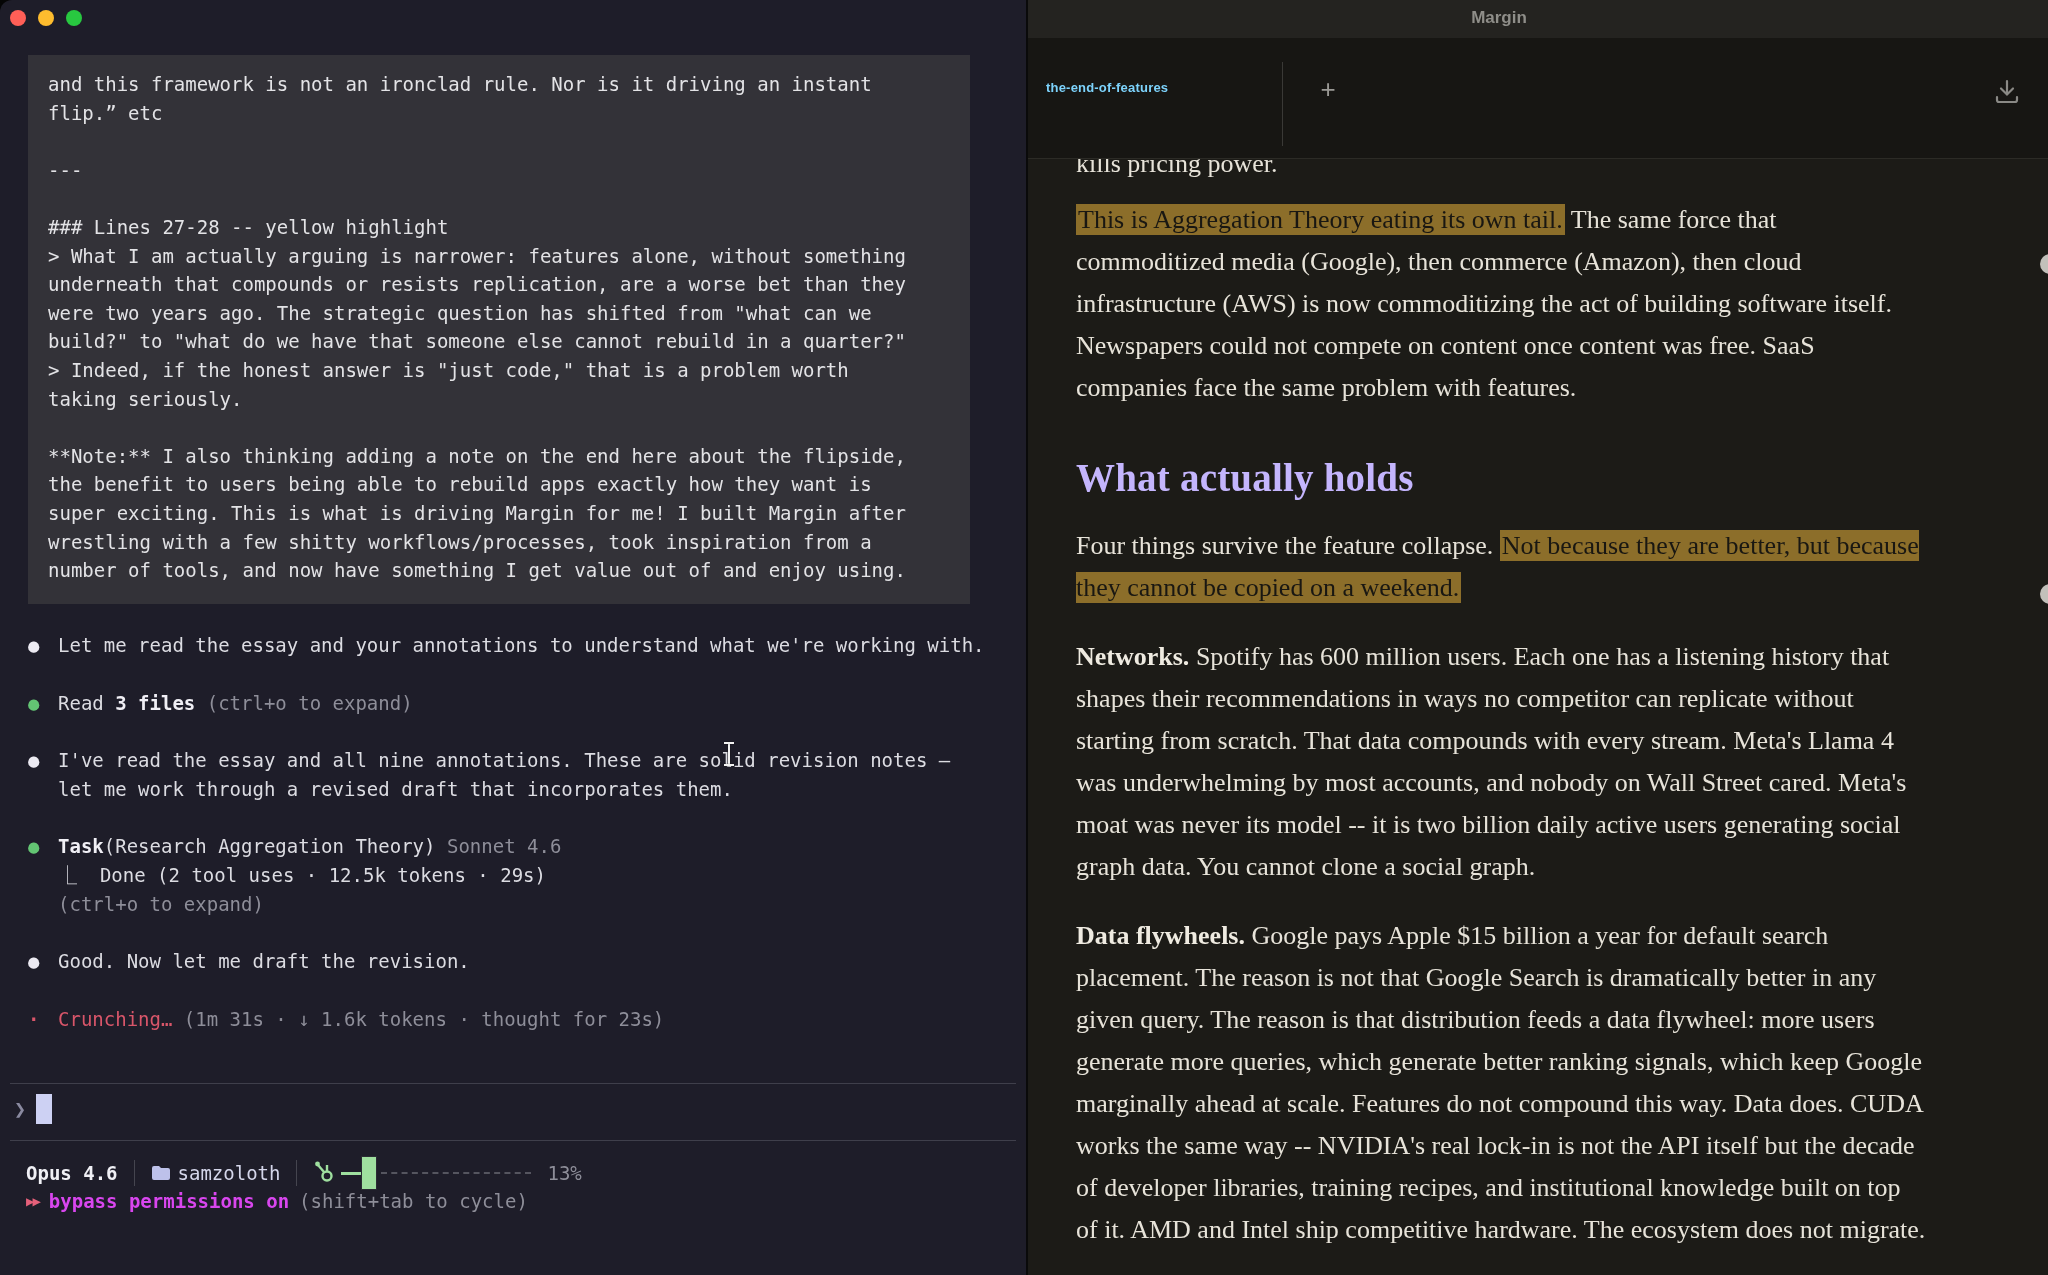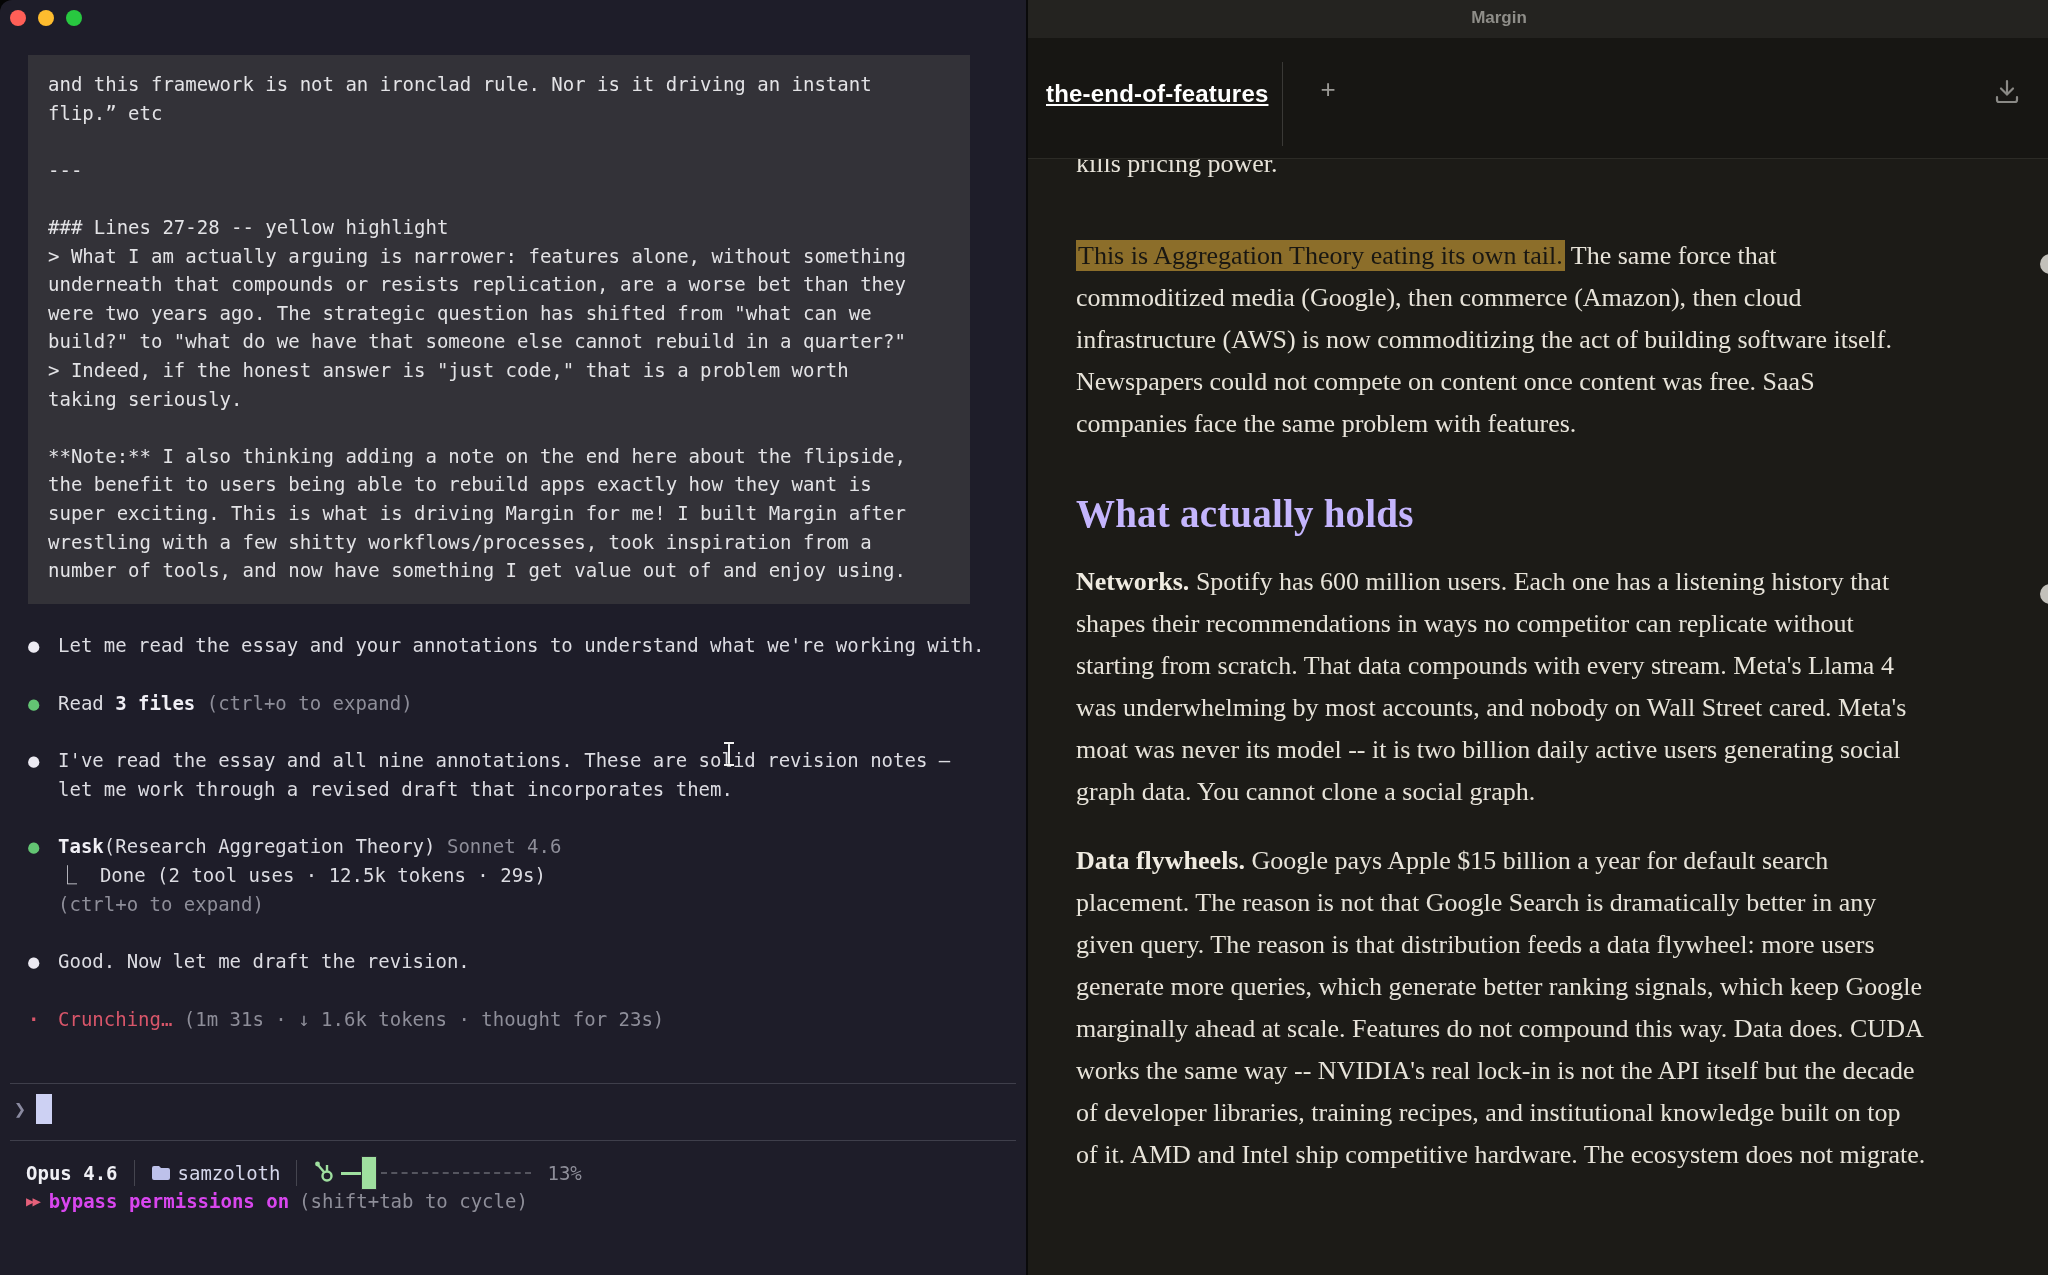--- a/index.html
+++ b/index.html
@@ -52,31 +52,31 @@
   .mode{color:#d946ef;font-weight:bold;}
   .mode-hint{color:#8e8e99;}
 
   
   .margin-win{position:absolute;left:1026px;top:0;width:1022px;height:1275px;
         background:#1c1b17;border-left:2px solid #0a0a0a;}
   .m-titlebar{position:relative;height:38px;background:#242320;}
   .m-title{position:absolute;left:0;right:80px;top:8px;text-align:center;
         color:#8f8e89;font-weight:bold;font-size:17px;}
   .m-tabbar{position:relative;height:120px;background:#171613;border-bottom:1px solid #2c2b26;}
-  .m-tab{position:absolute;left:14px;top:34px;color:#ffffff;font-weight:bold;font-size:24px;
-        letter-spacing:.2px;padding:8px 4px;text-decoration:underline;}
+  .m-tab{position:absolute;left:14px;top:34px;color:#7dd3fc;font-weight:bold;font-size:13px;
+        letter-spacing:.2px;padding:8px 4px;}
   .tab-div{position:absolute;left:254px;top:24px;width:1px;height:84px;background:#3a3936;}
   .plus-btn{position:absolute;left:282px;top:36px;color:#9a9995;font-size:26px;font-weight:300;
         width:36px;text-align:center;}
   .dl-btn{position:absolute;right:28px;top:38px;width:30px;height:30px;}
   .m-doc{position:relative;padding:0 0 0 48px;}
   .doc-col{width:852px;font-family:"Liberation Serif",serif;font-size:26px;line-height:42px;
         color:#e7e3d9;}
   .doc-col p{margin:0 0 27px 0;}
-  .doc-col p.clip{height:26px;overflow:hidden;margin-bottom:50px;}
+  .doc-col p.clip{height:26px;overflow:hidden;margin-bottom:14px;}
   .doc-col p.clip span{display:block;margin-top:-16px;}
   .doc-col h2{margin:46px 0 24px 0;font-size:39px;line-height:46px;color:#c4b5fd;
         font-weight:bold;letter-spacing:.2px;}
   .doc-col .hl{background:#8c6e2a;color:#191712;padding:1px 2px;}
   .doc-col strong{color:#efebe1;}
   .edge-dot{position:absolute;right:-10px;width:20px;height:20px;border-radius:50%;
         background:#c2c0ba;}
 
   
   .ibeam{position:absolute;left:722px;top:742px;width:14px;height:24px;}
@@ -205,20 +205,21 @@
       </svg>
     </div>
   </div>
   <div class="m-doc">
     <div class="doc-col">
         <p class="clip">
           <span>kills pricing power.</span>
         </p>
         <p><span class="hl">This is Aggregation Theory eating its own tail.</span><span> The same force that commoditized media (Google), then commerce (Amazon), then cloud infrastructure (AWS) is now commoditizing the act of building software itself. Newspapers could not compete on content once content was free. SaaS companies face the same problem with features.</span></p>
         <h2>What actually holds</h2>
+        <p><span>Four things survive the feature collapse. </span><span class="hl">Not because they are better, but because they cannot be copied on a weekend.</span></p>
         <p><strong>Networks.</strong><span> Spotify has 600 million users. Each one has a listening history that shapes their recommendations in ways no competitor can replicate without starting from scratch. That data compounds with every stream. Meta's Llama 4 was underwhelming by most accounts, and nobody on Wall Street cared. Meta's moat was never its model -- it is two billion daily active users generating social graph data. You cannot clone a social graph.</span></p>
         <p><strong>Data flywheels.</strong><span> Google pays Apple $15 billion a year for default search placement. The reason is not that Google Search is dramatically better in any given query. The reason is that distribution feeds a data flywheel: more users generate more queries, which generate better ranking signals, which keep Google marginally ahead at scale. Features do not compound this way. Data does. CUDA works the same way -- NVIDIA's real lock-in is not the API itself but the decade of developer libraries, training recipes, and institutional knowledge built on top of it. AMD and Intel ship competitive hardware. The ecosystem does not migrate.</span></p>
       </div>
   </div>
   <div class="edge-dot" style="top:254px"></div>
   <div class="edge-dot" style="top:584px"></div>
 </div>
 
 <div class="ibeam">
   <div class="stem"></div>

